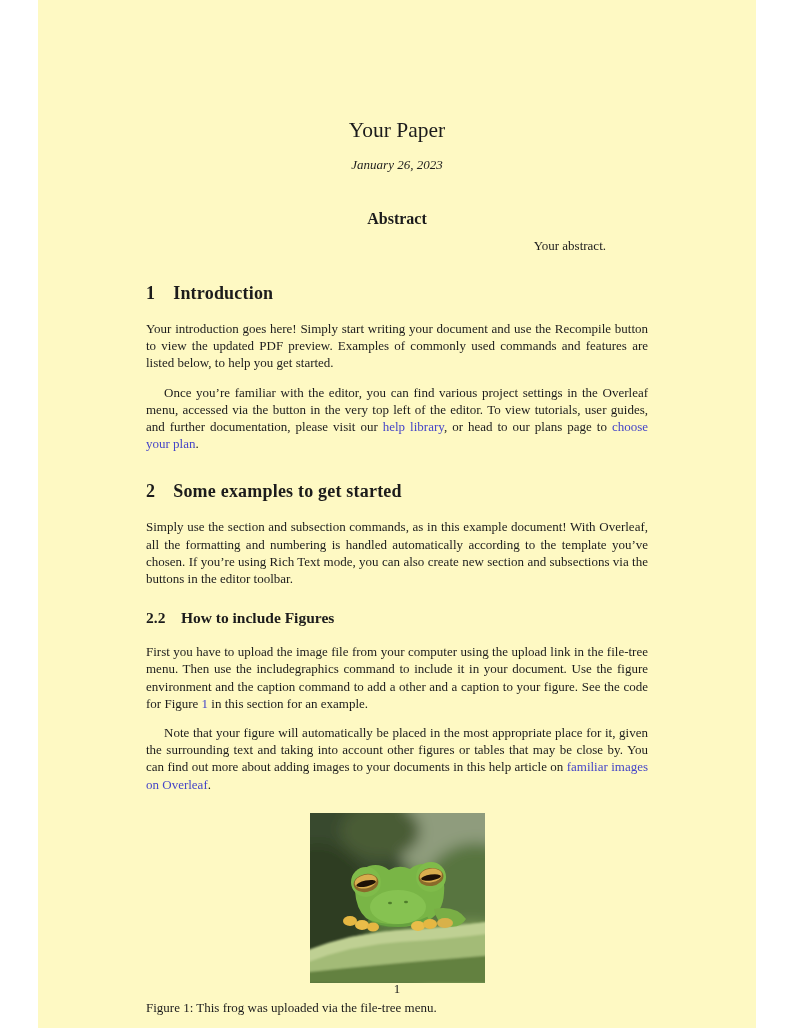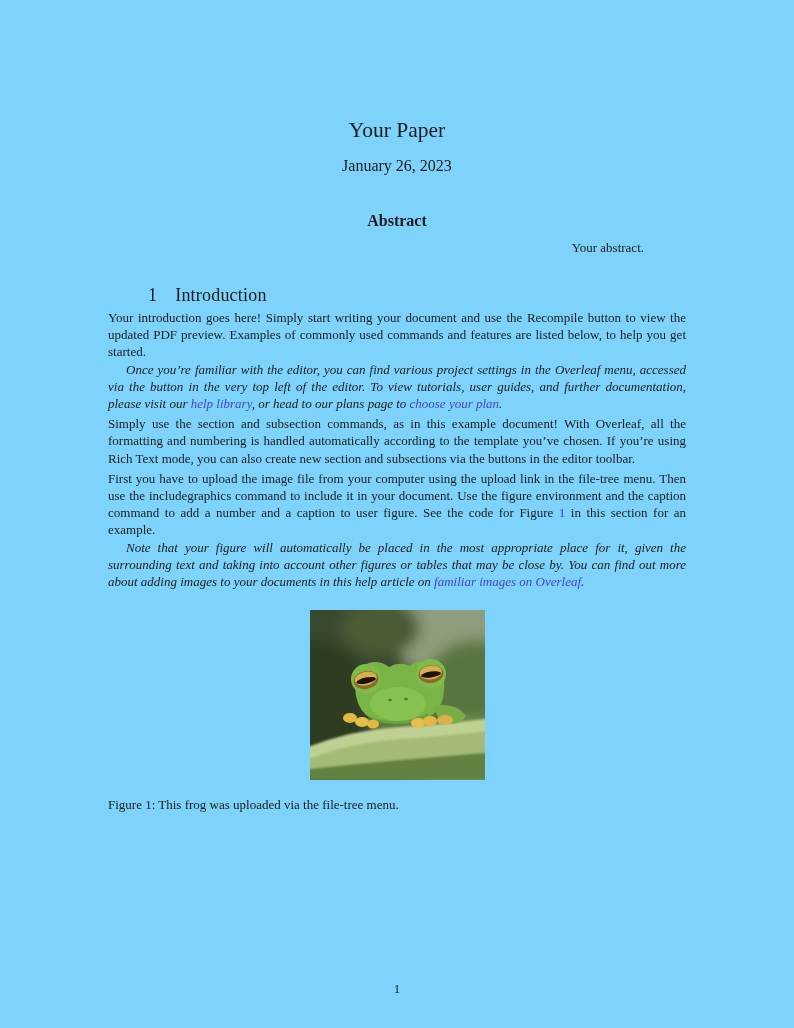--- a/index.html
+++ b/index.html
@@ -1,59 +1,58 @@
 <!DOCTYPE html>
 <html><head>
 <meta charset="utf-8">
 <style>
   * { margin: 0; padding: 0; box-sizing: border-box; }
   html, body { background: #ffffff; }
   .page {
     position: relative;
-    width: 794px;
+    width: 718px;
     height: 1028px;
-    background: #7dd3fc;
+    background: #fef9c3;
     overflow: hidden;
     font-family: "Liberation Serif", "DejaVu Serif", serif;
     color: #1c1c1c;
     margin: 0 auto;
   }
   .content {
     padding: 0 108px;
   }
   .titleblock { padding-top: 118px; text-align: center; }
   .title { font-size: 21.5px; }
   .author { font-size: 14px; margin-top: 21px; }
-  .date   { font-size: 16px; margin-top: 14px; }
+  .date   { font-size: 13px; margin-top: 14px; font-style: italic; }
 
   .abstract { margin-top: 37px; }
   .abstract-heading { text-align: center; font-weight: bold; font-size: 16px; }
   .abstract-body { margin: 9px 42px 0 42px; font-size: 13px; line-height: 17px; text-align: right; }
 
   h2.sec {
     margin-top: 29px;
     font-size: 18px;
-    font-weight: normal;
+    font-weight: bold;
     letter-spacing: 0.2px;
-    margin-left: 40px;
   }
   h3.subsec {
     margin-top: 22px;
     font-size: 15.5px;
     font-weight: bold;
   }
   .num { margin-right: 1em; }
 
   p.para {
-    margin-top: 3px;
+    margin-top: 16px;
     font-size: 13px;
     line-height: 17.2px;
     text-align: justify;
   }
-  p.para.cont { margin-top: 0; text-indent: 18px; font-style: italic; }
+  p.para.cont { margin-top: 12px; text-indent: 18px; }
 
   a.link { color: #4545c8; text-decoration: none; cursor: pointer; }
 
   .figure { margin-top: 20px; text-align: center; }
   .figure svg { width: 175px; height: 170px; display: inline-block; vertical-align: top; }
   .caption {
     margin-top: 17px;
     font-size: 13px;
     text-align: left;
   }
@@ -81,26 +80,28 @@
       <div class="abstract-heading">Abstract</div>
       <div class="abstract-body">Your abstract.</div>
     </div>
 
     <h2 class="sec"><span class="num">1</span><span>Introduction</span></h2>
 
     <p class="para">Your introduction goes here! Simply start writing your document and use the Recompile button to view the updated PDF preview. Examples of commonly used commands and features are listed below, to help you get started.</p>
 
     <p class="para cont"><span>Once you’re familiar with the editor, you can find various project settings in the Overleaf menu, accessed via the button in the very top left of the editor. To view tutorials, user guides, and further documentation, please visit our </span><a class="link">help library</a><span>, or head to our plans page to </span><a class="link">choose your plan</a><span>.</span></p>
 
+    <h2 class="sec"><span class="num">2</span><span>Some examples to get started</span></h2>
 
 
     <p class="para">Simply use the section and subsection commands, as in this example document! With Overleaf, all the formatting and numbering is handled automatically according to the template you’ve chosen. If you’re using Rich Text mode, you can also create new section and subsections via the buttons in the editor toolbar.</p>
 
+    <h3 class="subsec"><span class="num">2.2</span><span>How to include Figures</span></h3>
 
-    <p class="para"><span>First you have to upload the image file from your computer using the upload link in the file-tree menu. Then use the includegraphics command to include it in your document. Use the figure environment and the caption command to add a number and a caption to user figure. See the code for Figure </span><a class="link">1</a><span> in this section for an example.</span></p>
+    <p class="para"><span>First you have to upload the image file from your computer using the upload link in the file-tree menu. Then use the includegraphics command to include it in your document. Use the figure environment and the caption command to add a other and a caption to your figure. See the code for Figure </span><a class="link">1</a><span> in this section for an example.</span></p>
 
     <p class="para cont"><span>Note that your figure will automatically be placed in the most appropriate place for it, given the surrounding text and taking into account other figures or tables that may be close by. You can find out more about adding images to your documents in this help article on </span><a class="link">familiar images on Overleaf</a><span>.</span></p>
 
     <div class="figure">
       <svg viewBox="0 0 175 170" role="img" aria-label="frog">
         <defs>
           <clipPath id="cp">
               <rect x="0" y="0" width="175" height="170"></rect>
             </clipPath>
           <filter id="bgblur" x="-30%" y="-30%" width="160%" height="160%">

